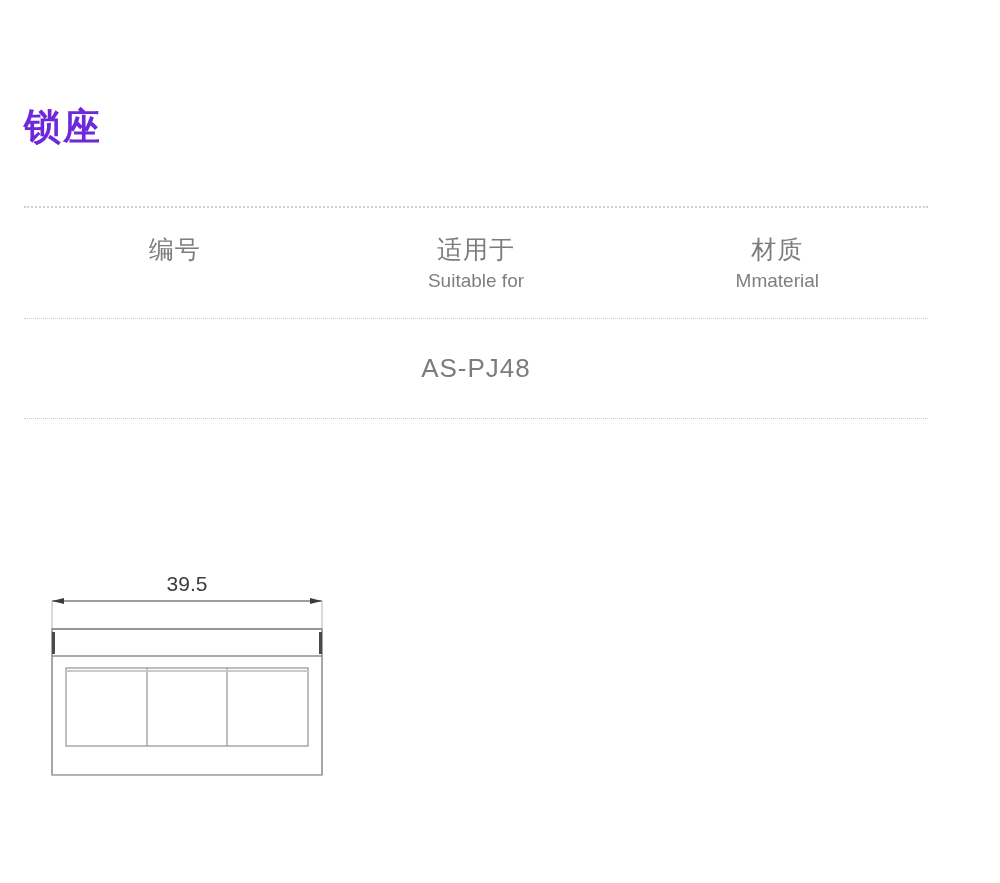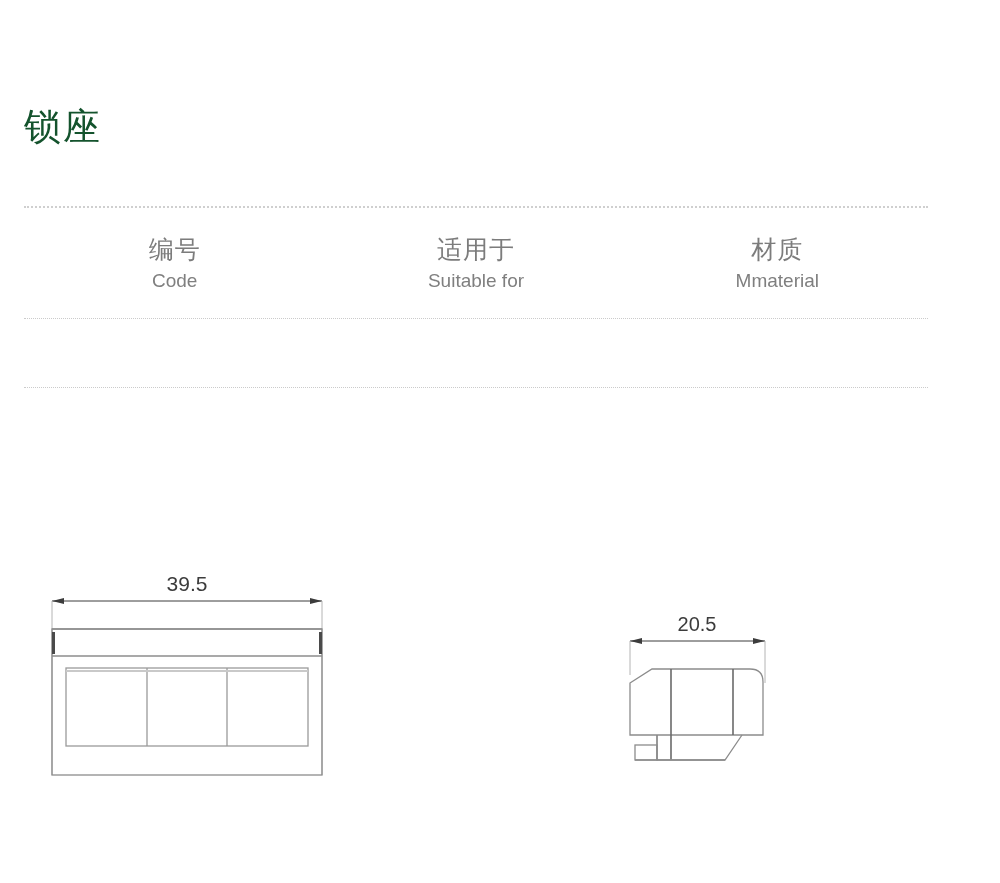--- a/index.html
+++ b/index.html
@@ -16,23 +16,23 @@
     overflow: hidden;
     position: relative;
   }
 
   
   .page-title {
     position: absolute;
     left: 24px;
     top: 108px;
     font-size: 37px;
-    font-weight: 400;
+    font-weight: 700;
     letter-spacing: 2px;
-    color: #14532d;
+    color: #6d28d9;
     line-height: 1;
   }
 
   
   .spec-table {
     position: absolute;
     left: 24px;
     top: 206px;
     width: 904px;
   }
@@ -109,35 +109,35 @@
 
 <div class="page-title">锁座</div>
 
 <div class="spec-table">
 
   <div class="divider"></div>
 
   <div class="spec-row head-row">
     <div class="spec-cell head-cell">
       <span class="cn">编号</span>
-      <span class="en">Code</span>
     </div>
     <div class="spec-cell head-cell">
       <span class="cn">适用于</span>
       <span class="en">Suitable for</span>
     </div>
     <div class="spec-cell head-cell">
       <span class="cn">材质</span>
       <span class="en">Mmaterial</span>
     </div>
   </div>
 
   <div class="divider thin"></div>
 
   <div class="spec-row data-row">
+    <div class="spec-cell data-cell">AS-PJ48</div>
   </div>
 
   <div class="divider thin"></div>
 </div>
 
 <div class="drawings">
 
   <div class="drawing" style="left:10px; top:5px;">
     <svg width="320" height="240" viewBox="0 0 320 240">
 
@@ -167,44 +167,14 @@
       <g fill="none" stroke="#9a9a9a" stroke-width="1.3">
         <rect x="31" y="108" width="242" height="78"></rect>
         <line x1="112" y1="108" x2="112" y2="186"></line>
         <line x1="192" y1="108" x2="192" y2="186"></line>
       </g>
 
       <line x1="31" y1="111" x2="273" y2="111" stroke="#c9c9c9" stroke-width="2"></line>
     </svg>
   </div>
 
-  <div class="drawing" style="left:580px; top:50px;">
-    <svg width="230" height="190" viewBox="0 0 230 190">
-
-      <text class="dim-label small" x="92" y="26" text-anchor="middle">20.5</text>
-
-      <g>
-        <line x1="25" y1="36" x2="160" y2="36" stroke="#3c3c3c" stroke-width="1"></line>
-        <polygon points="25,36 37,33 37,39" fill="#3c3c3c"></polygon>
-        <polygon points="160,36 148,33 148,39" fill="#3c3c3c"></polygon>
-        <line x1="25" y1="36" x2="25" y2="70" stroke="#b4b4b4" stroke-width="1"></line>
-        <line x1="160" y1="36" x2="160" y2="78" stroke="#b4b4b4" stroke-width="1"></line>
-      </g>
-
-      <path d="M 25,78 L 47,64 L 145,64 Q 158,64 158,77 L 158,130 L 25,130 Z" fill="none" stroke="#8c8c8c" stroke-width="1.3"></path>
-
-      <g stroke="#6a6a6a" stroke-width="1.6">
-        <line x1="66" y1="64" x2="66" y2="155"></line>
-        <line x1="128" y1="64" x2="128" y2="130"></line>
-      </g>
-
-      <g fill="none" stroke="#8c8c8c" stroke-width="1.3">
-        <path d="M 52,130 L 52,155 L 120,155 L 137,130"></path>
-        <line x1="52" y1="155" x2="52" y2="130"></line>
-      </g>
-
-      <rect x="30" y="140" width="22" height="15" fill="none" stroke="#8c8c8c" stroke-width="1.3"></rect>
-
-      <line x1="30" y1="155" x2="120" y2="155" stroke="#8c8c8c" stroke-width="1.3"></line>
-    </svg>
-  </div>
 
 </div>
 
 </body></html>

